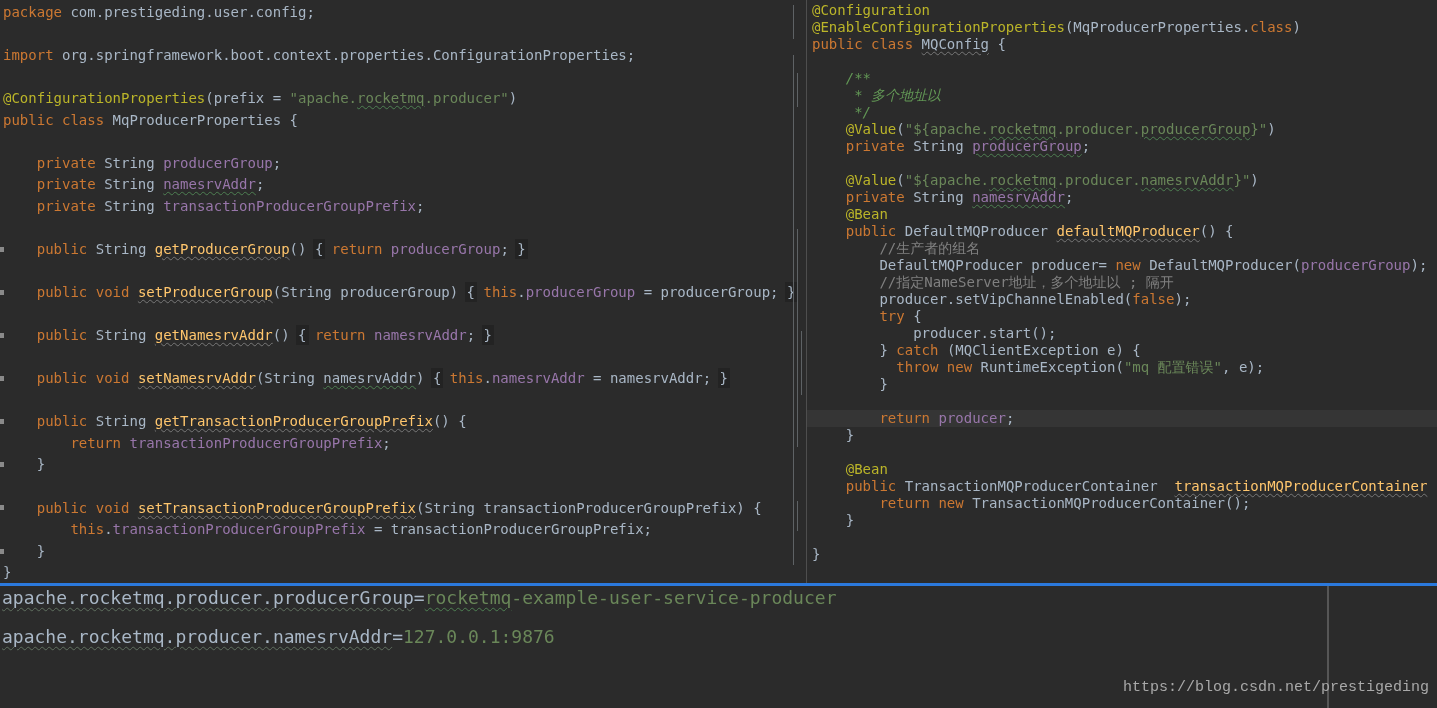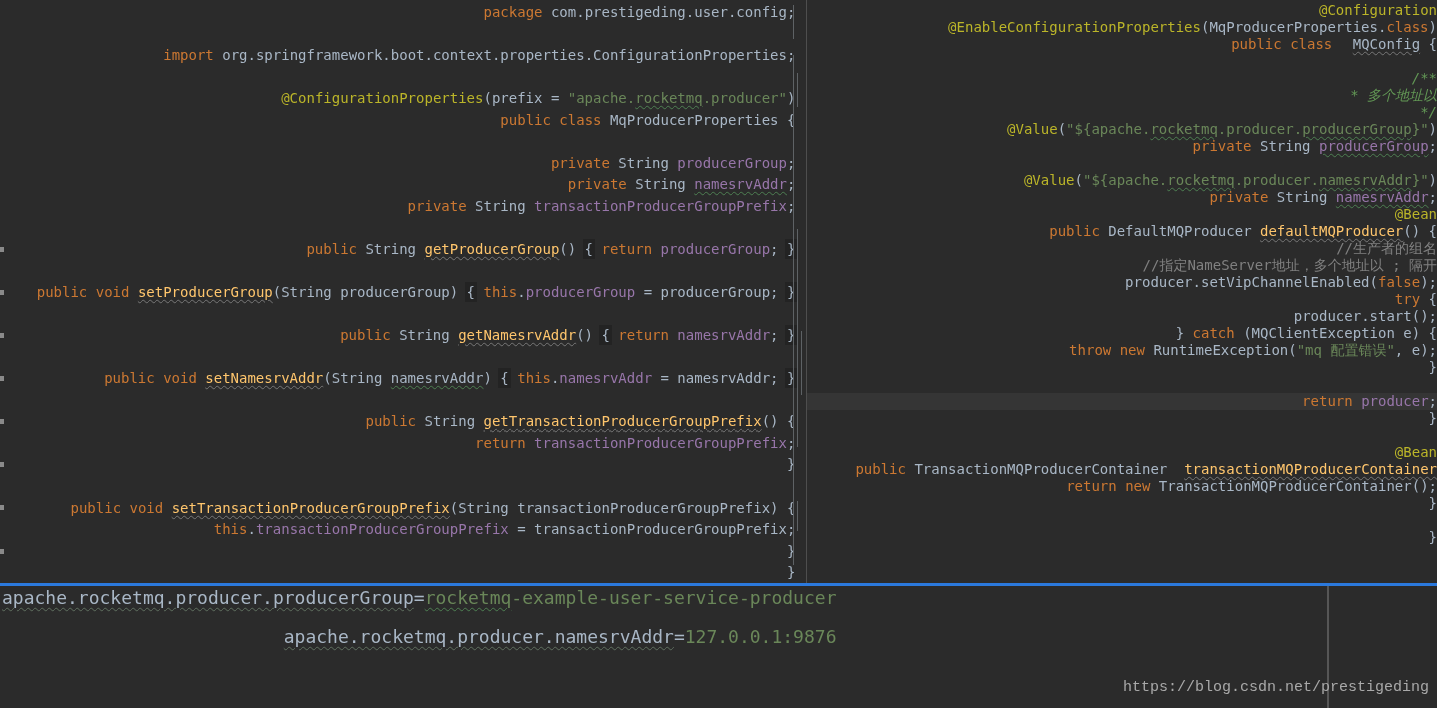--- a/index.html
+++ b/index.html
@@ -2,21 +2,21 @@
 <html><head>
 <meta charset="utf-8">
 <style>
   html,body{margin:0;padding:0;}
   body{
     width:1437px;height:708px;overflow:hidden;position:relative;
     background:#2b2b2b;
     font-family:"DejaVu Sans Mono","Liberation Mono",monospace;
   }
   .pane{position:absolute;overflow:hidden;}
-  .code{position:absolute;text-align:right;}
+  .code{position:absolute;}
   .code-line{white-space:pre;}
   
   .pane-left{left:0;top:0;width:806px;height:583px;background:#2b2b2b;}
   .pane-left .code{left:3px;top:2px;}
   .pane-left .code-line{font-size:14px;height:21.55px;line-height:21.55px;}
   
   .pane-right{left:807px;top:0;width:630px;height:583px;background:transparent;}
   .pane-right .code{left:5px;top:2px;width:625px;}
   .pane-right .code-line{font-size:14px;height:17px;line-height:17px;min-width:625px;}
   .pane-right .code-line.hl{background:#353535;box-shadow:-6px 0 0 #353535;}
@@ -32,21 +32,21 @@
   .fold-guide{position:absolute;width:1px;background:#5e6265;}
   
   .pl{color:#a9b7c6;}
   .kw{color:#cc7832;}
   .ann{color:#bbb529;}
   .fld{color:#9876aa;}
   .str{color:#6a8759;}
   .cmt{color:#808080;}
   .doc{color:#629755;font-style:italic;}
   .fbr{color:#a9b7c6;background:#232323;box-shadow:0 0 0 2px #232323;}
-  .plW{color:#a9b7c6;text-decoration:underline wavy #777777 1px;text-underline-offset:2px;margin-left:12px;}
+  .plW{color:#a9b7c6;text-decoration:underline wavy #777777 1px;text-underline-offset:2px;}
   .plG{color:#a9b7c6;text-decoration:underline wavy #4e8052 1px;text-underline-offset:2px;}
   .mthW{color:#ffc66d;text-decoration:underline wavy #777777 1px;text-underline-offset:2px;}
   .fldW{color:#9876aa;text-decoration:underline wavy #4e8052 1px;text-underline-offset:2px;}
   .strW{color:#6a8759;text-decoration:underline wavy #4e8052 1px;text-underline-offset:2px;}
   .key{color:#a9b7c6;text-decoration:underline wavy #5f6f5f 1px;text-underline-offset:3px;}
   .eq{color:#a9b7c6;}
   .val{color:#6a8759;}
   .valW{color:#6a8759;text-decoration:underline wavy #4e8052 1px;text-underline-offset:3px;}
   .watermark{
     position:absolute;right:8px;top:679px;
@@ -117,20 +117,21 @@
       <div class="code-line"><span class="pl">     </span><span class="doc">* 多个地址以</span></div>
       <div class="code-line"><span class="pl">     </span><span class="doc">*/</span></div>
       <div class="code-line"><span class="pl">    </span><span class="ann">@Value</span><span class="pl">(</span><span class="str">"${apache.</span><span class="strW">rocketmq</span><span class="str">.producer.</span><span class="strW">producerGroup</span><span class="str">}"</span><span class="pl">)</span></div>
       <div class="code-line"><span class="pl">    </span><span class="kw">private </span><span class="pl">String </span><span class="fldW">producerGroup</span><span class="pl">;</span></div>
       <div class="code-line"></div>
       <div class="code-line"><span class="pl">    </span><span class="ann">@Value</span><span class="pl">(</span><span class="str">"${apache.</span><span class="strW">rocketmq</span><span class="str">.producer.</span><span class="strW">namesrvAddr</span><span class="str">}"</span><span class="pl">)</span></div>
       <div class="code-line"><span class="pl">    </span><span class="kw">private </span><span class="pl">String </span><span class="fldW">namesrvAddr</span><span class="pl">;</span></div>
       <div class="code-line"><span class="pl">    </span><span class="ann">@Bean</span></div>
       <div class="code-line"><span class="pl">    </span><span class="kw">public </span><span class="pl">DefaultMQProducer </span><span class="mthW">defaultMQProducer</span><span class="pl">() {</span></div>
       <div class="code-line"><span class="pl">        </span><span class="cmt">//生产者的组名</span></div>
+      <div class="code-line"><span class="pl">        DefaultMQProducer producer= </span><span class="kw">new </span><span class="pl">DefaultMQProducer(</span><span class="fld">producerGroup</span><span class="pl">);</span></div>
       <div class="code-line"><span class="pl">        </span><span class="cmt">//指定NameServer地址，多个地址以 ; 隔开</span></div>
       <div class="code-line"><span class="pl">        producer.setVipChannelEnabled(</span><span class="kw">false</span><span class="pl">);</span></div>
       <div class="code-line"><span class="pl">        </span><span class="kw">try</span><span class="pl"> {</span></div>
       <div class="code-line"><span class="pl">            producer.start();</span></div>
       <div class="code-line"><span class="pl">        } </span><span class="kw">catch</span><span class="pl"> (MQClientException e) {</span></div>
       <div class="code-line"><span class="pl">          </span><span class="kw">throw new </span><span class="pl">RuntimeException(</span><span class="str">"mq 配置错误"</span><span class="pl">, e);</span></div>
       <div class="code-line"><span class="pl">        }</span></div>
       <div class="code-line"></div>
       <div class="code-line hl"><span class="pl">        </span><span class="kw">return </span><span class="fld">producer</span><span class="pl">;</span></div>
       <div class="code-line"><span class="pl">    }</span></div>

